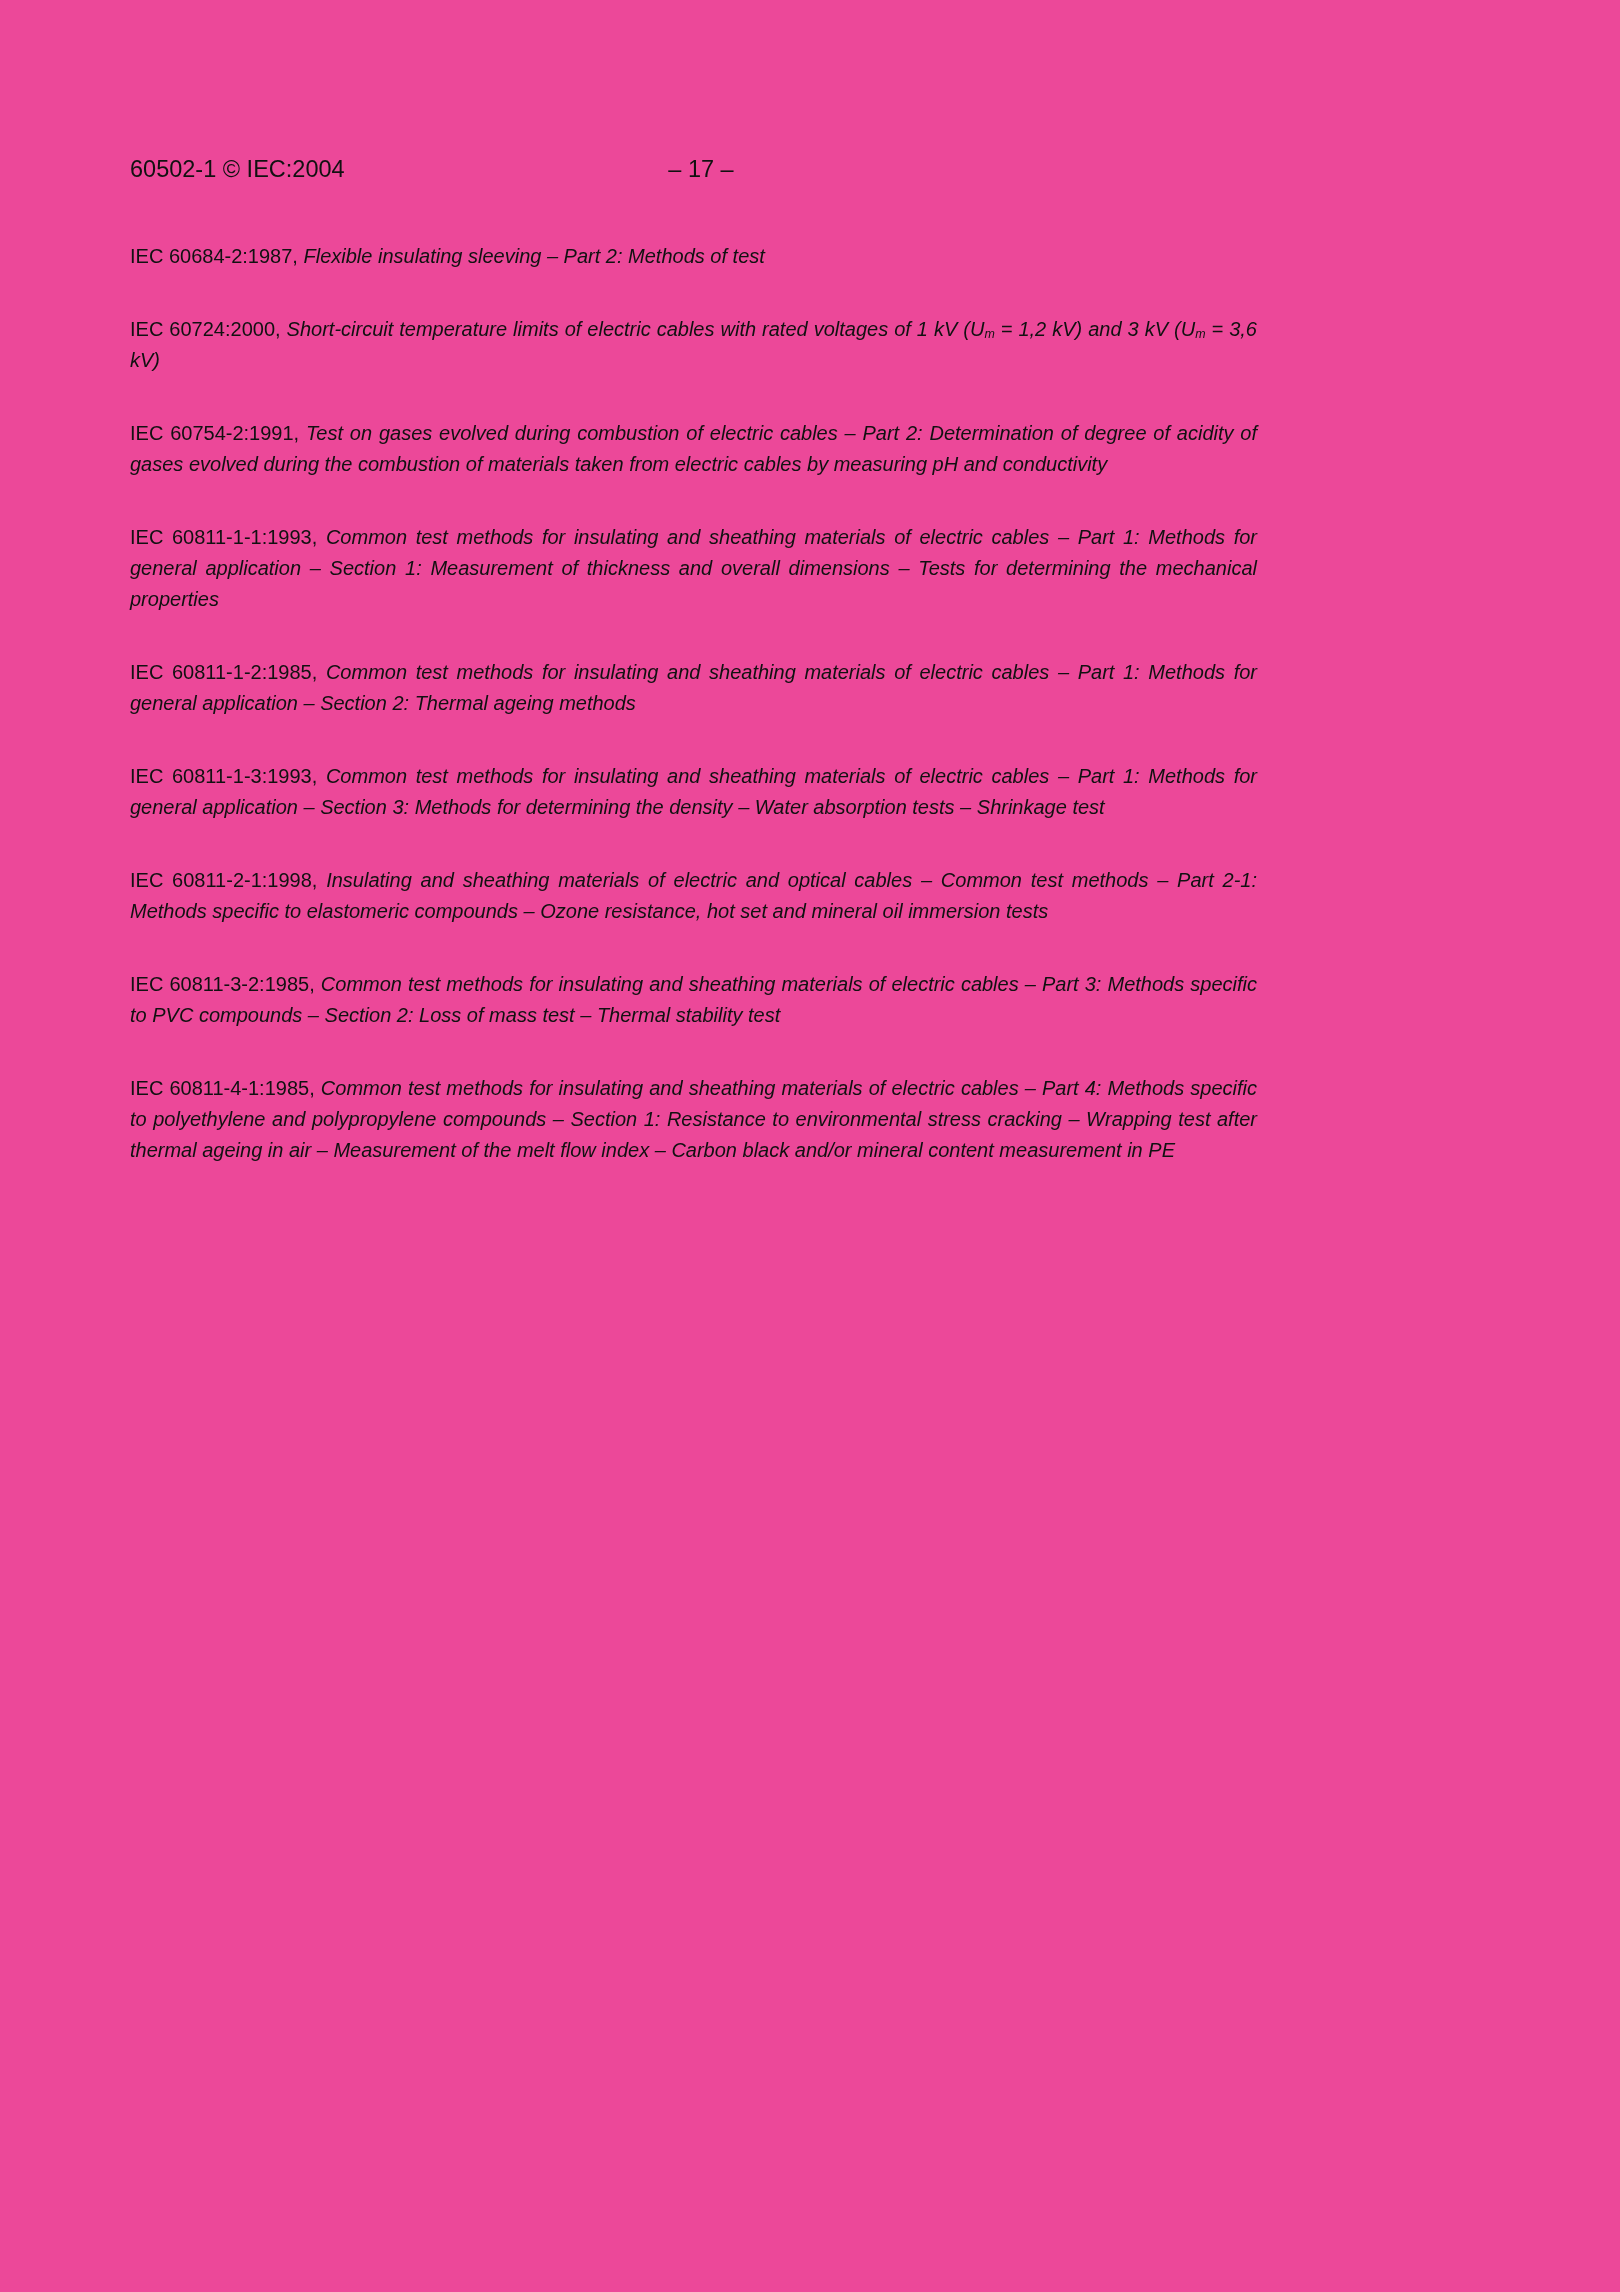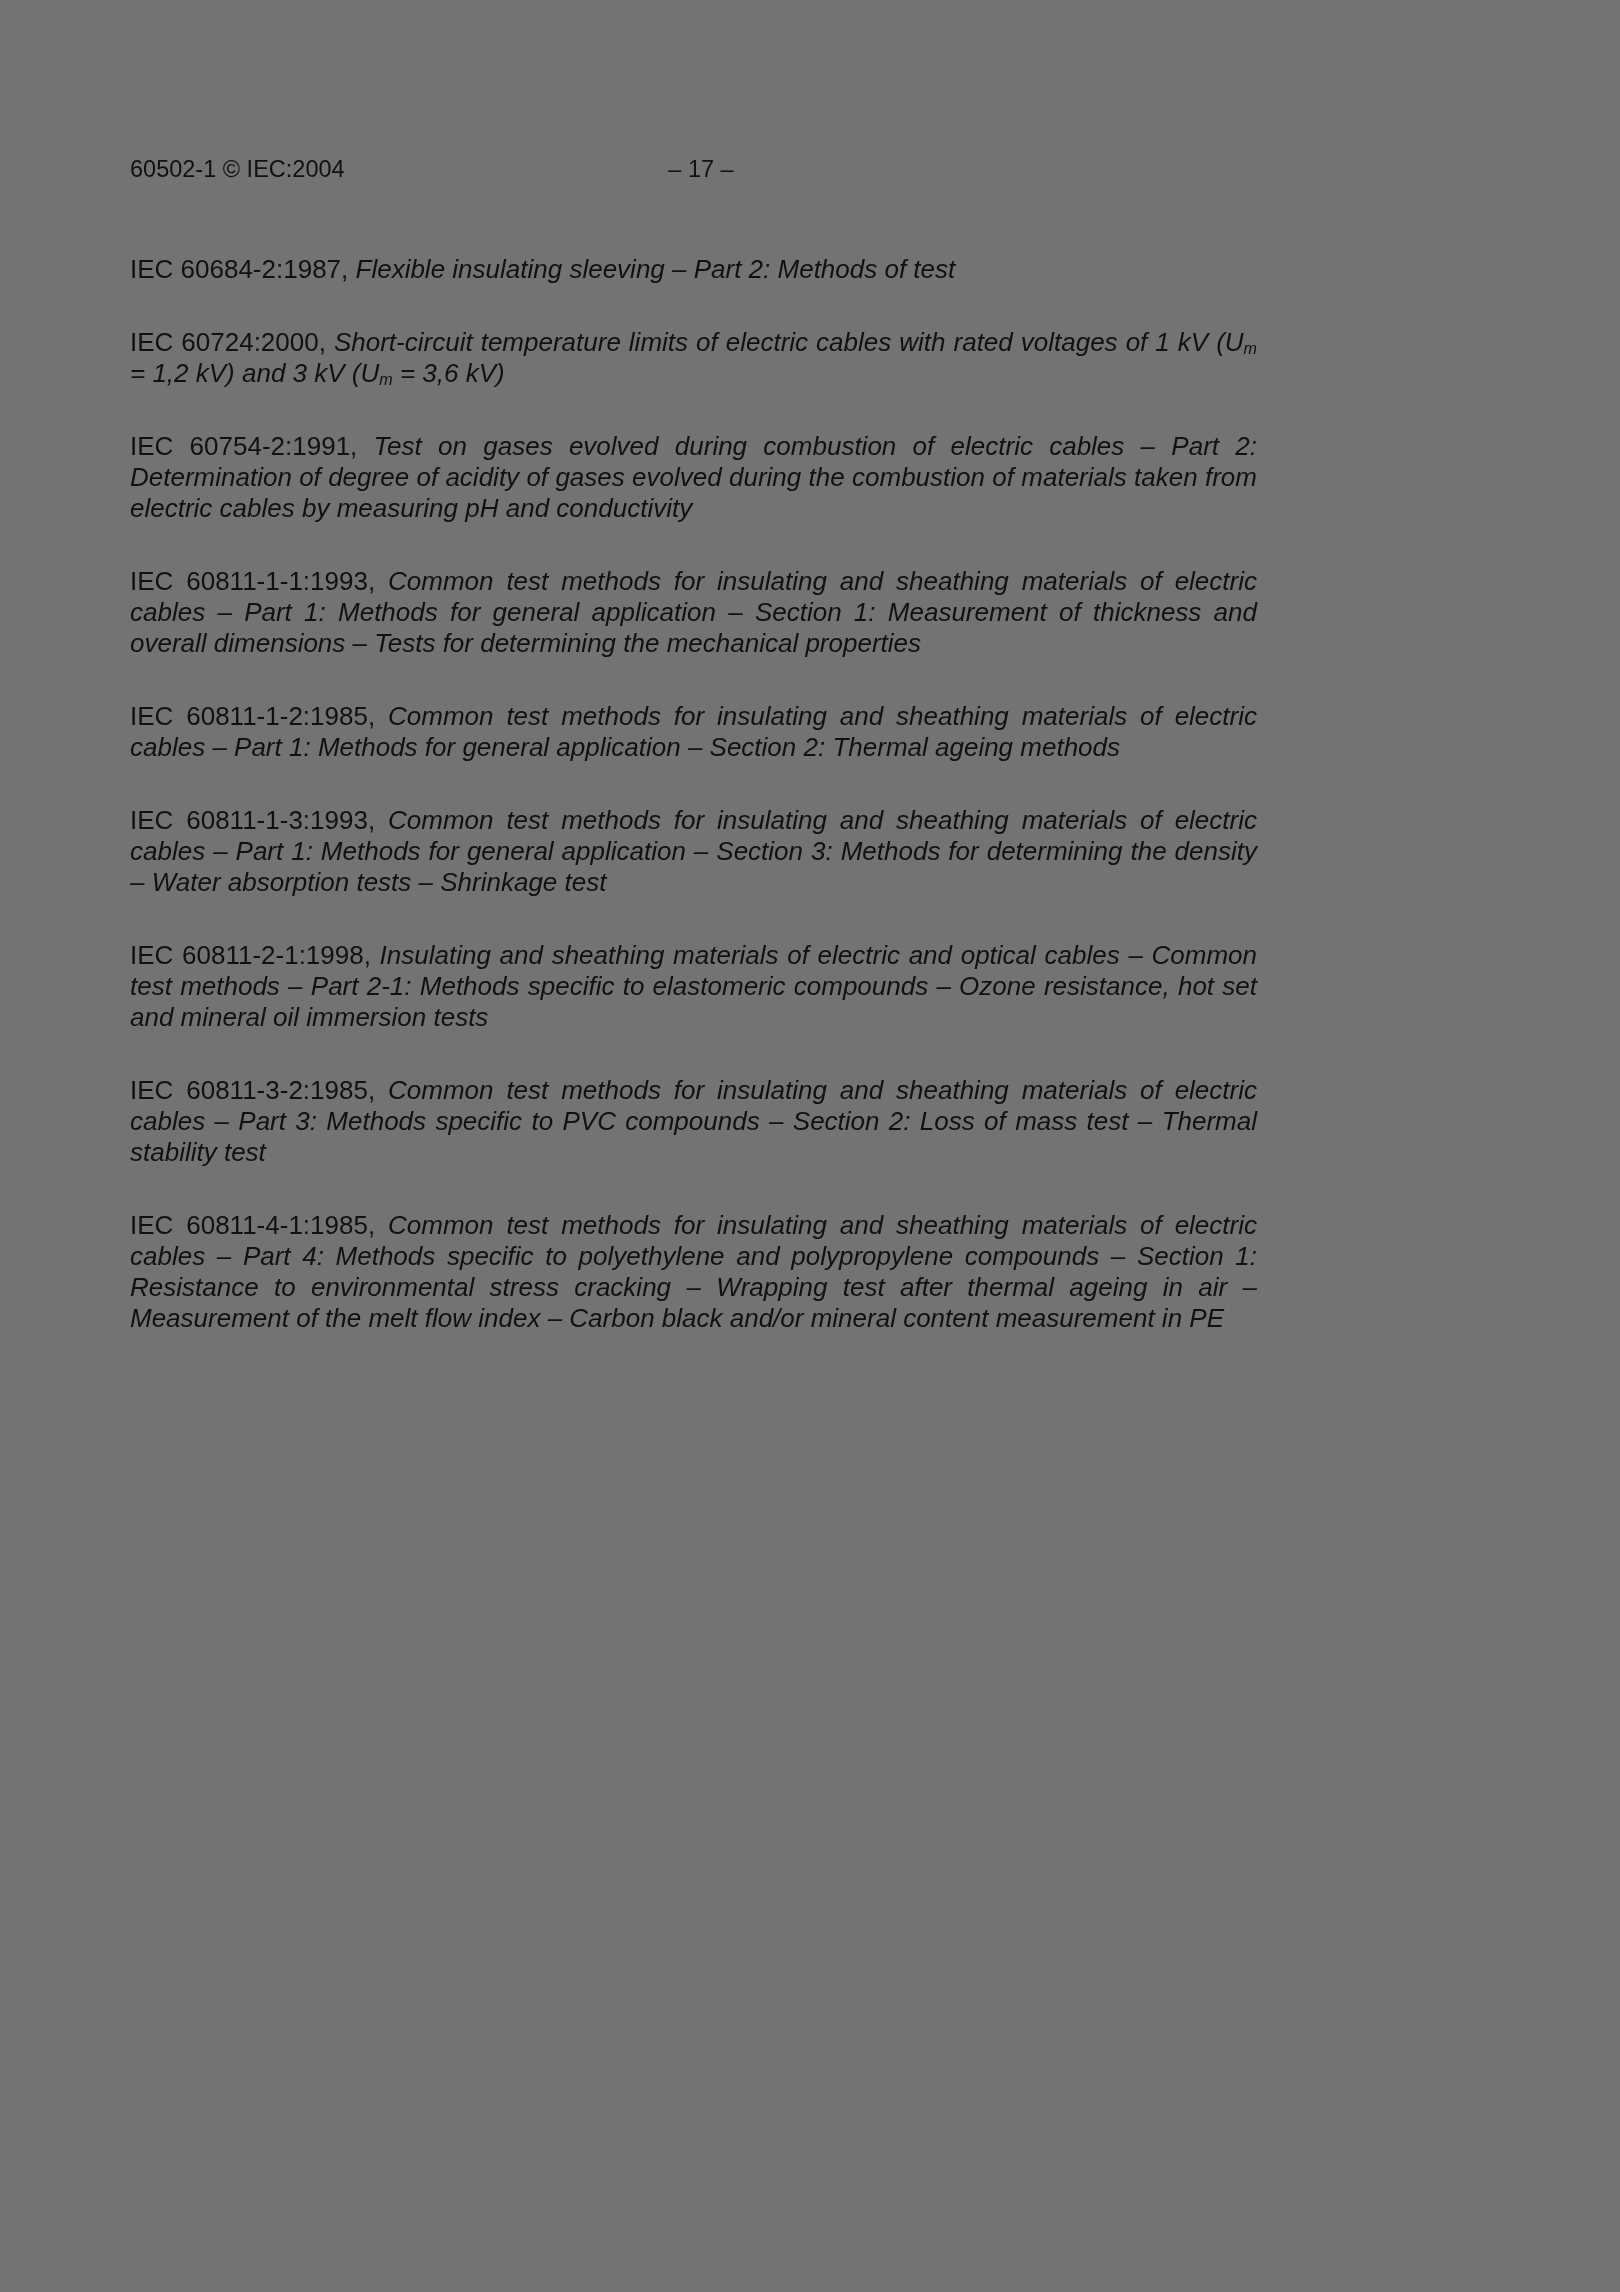--- a/index.html
+++ b/index.html
@@ -4,21 +4,21 @@
 <style>
   html, body {
     margin: 0;
     padding: 0;
     background: #ffffff;
   }
   .page {
     position: relative;
     width: 1620px;
     height: 2293px;
-    background: #737373;
+    background: #ec4899;
     color: #111111;
     font-family: "Liberation Sans", "DejaVu Sans", sans-serif;
     overflow: hidden;
   }
   .page-header {
     position: absolute;
     top: 156px;
     left: 130px;
     width: 1127px;
     height: 29px;
@@ -35,24 +35,24 @@
   .page-number {
     position: absolute;
     left: 424px;
     top: 0;
     width: 294px;
     text-align: center;
     white-space: nowrap;
   }
   .references {
     position: absolute;
-    top: 254px;
+    top: 241px;
     left: 130px;
     width: 1127px;
-    font-size: 26px;
+    font-size: 20px;
     line-height: 31px;
   }
   .ref {
     margin: 0 0 42px 0;
     text-align: justify;
   }
   .ref:last-child { margin-bottom: 0; }
   .ref-code {
     font-style: normal;
   }

